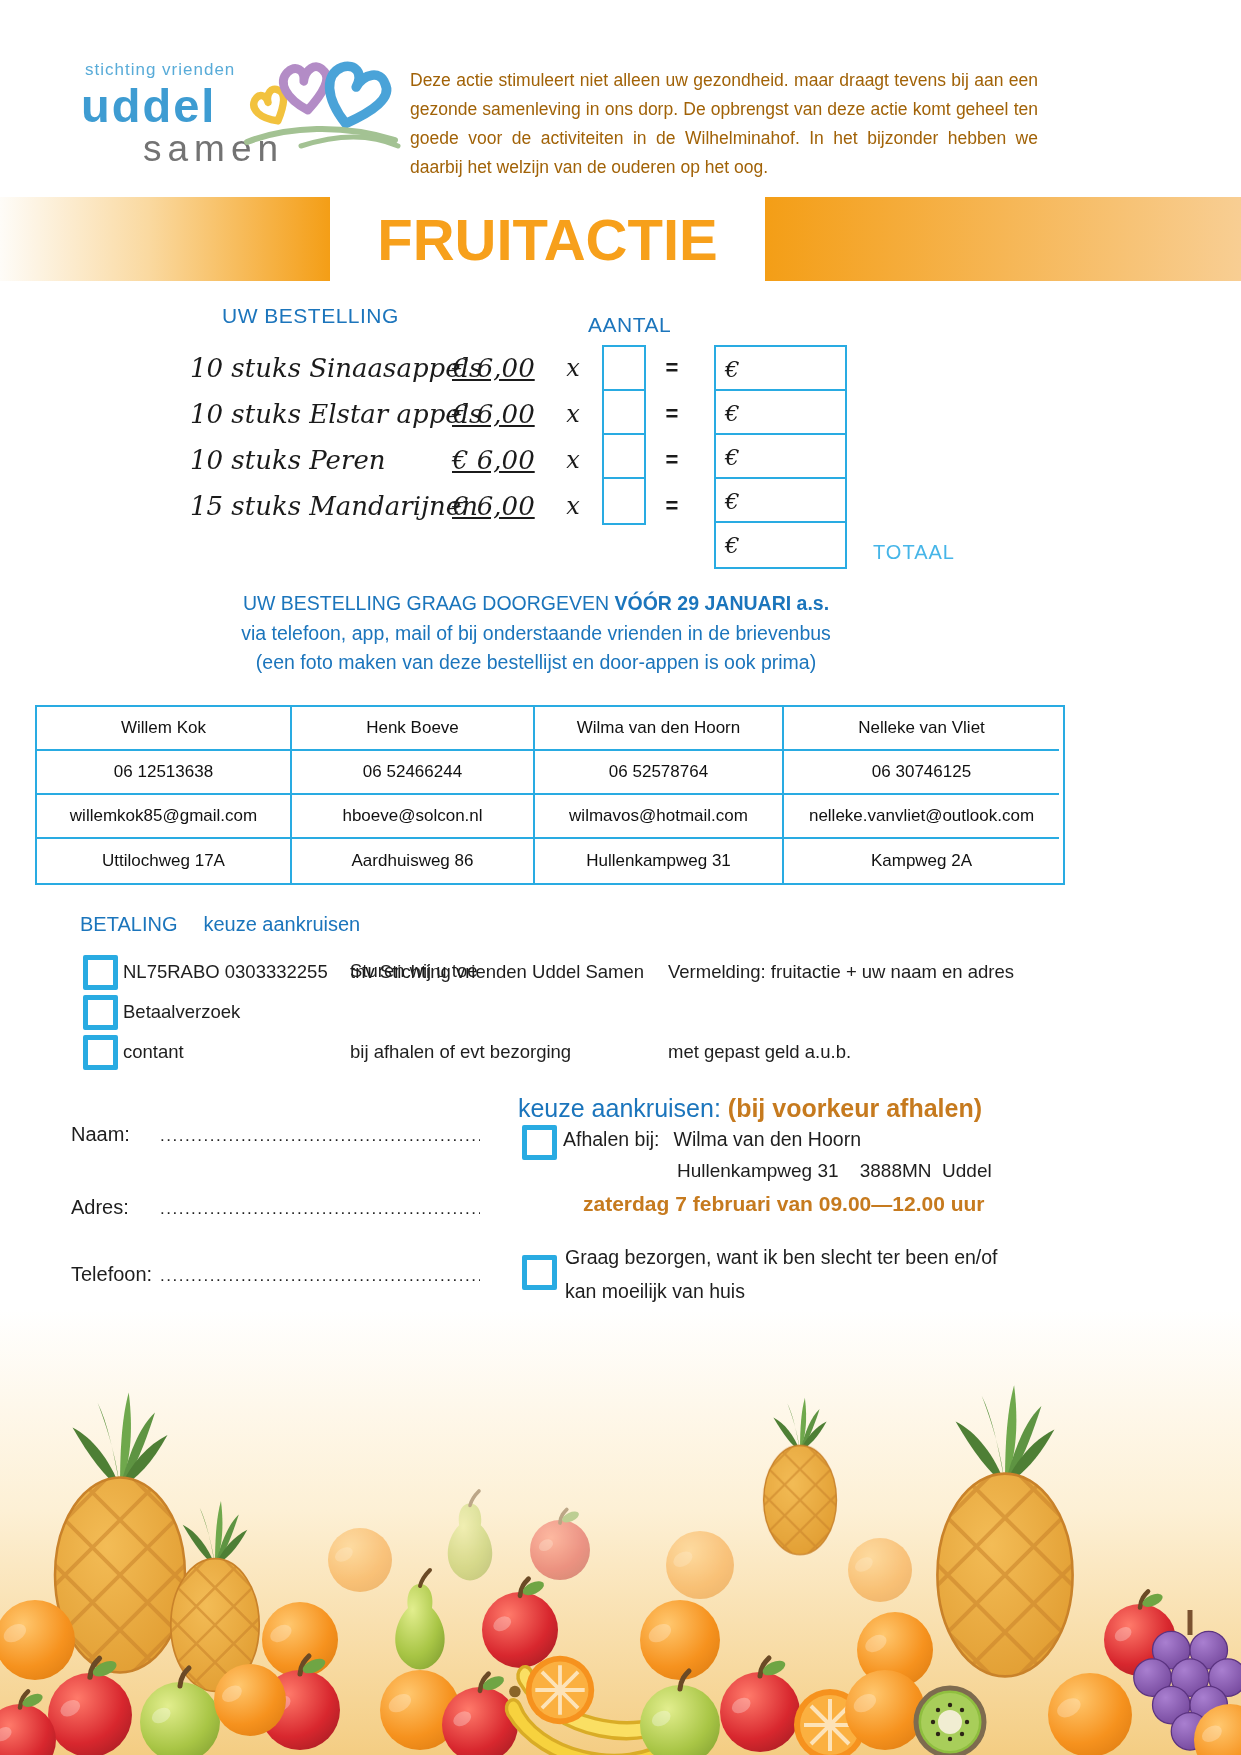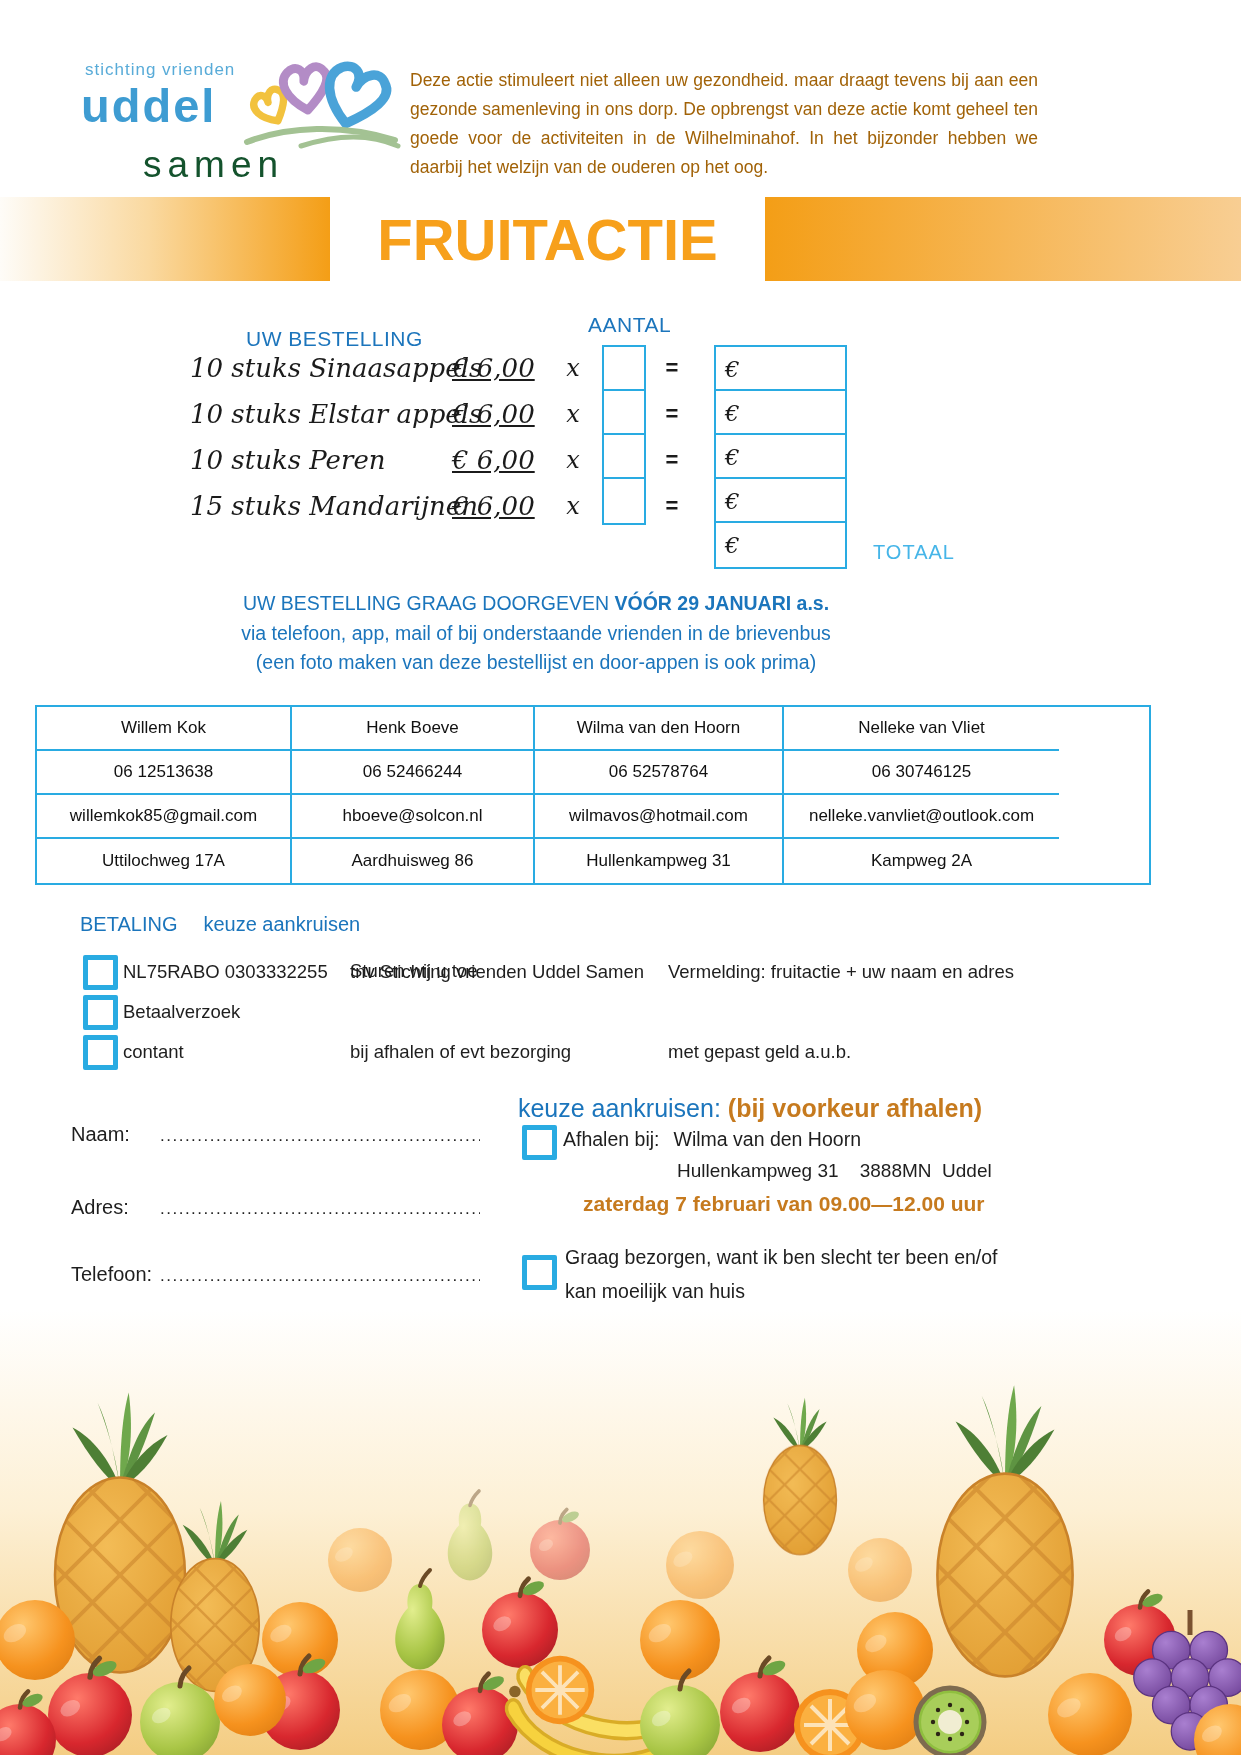--- a/index.html
+++ b/index.html
@@ -5,39 +5,39 @@
   html,body{margin:0;padding:0;background:#9a9a9a;}
   .page{
     position:relative;width:1241px;height:1755px;margin:0 auto;
     background:#ffffff;overflow:hidden;
     font-family:"Liberation Sans",sans-serif;color:#222;padding-left:40px;
   }
   
   .logo{position:absolute;left:75px;top:52px;width:300px;height:125px;}
   .logo-line1{position:absolute;left:10px;top:8px;font-size:17px;letter-spacing:1px;color:#58abd8;}
   .logo-line2{position:absolute;left:6px;top:26px;font-size:47px;font-weight:bold;letter-spacing:2px;color:#3e9cd2;}
-  .logo-line3{position:absolute;left:68px;top:92px;font-size:37px;letter-spacing:6px;color:#14532d;}
+  .logo-line3{position:absolute;left:68px;top:76px;font-size:37px;letter-spacing:6px;color:#737373;}
   .logo-hearts{position:absolute;left:168px;top:-2px;}
   .intro{
     position:absolute;left:410px;top:48px;width:628px;
     font-size:17.5px;line-height:29px;text-align:justify;color:#a16207;
   }
   
   .banner-bar-left{position:absolute;left:0;top:197px;width:330px;height:84px;
     background:linear-gradient(to right,#fefcf8 0%,#fad9a0 45%,#f49e16 100%);}
   .banner-bar-right{position:absolute;left:765px;top:197px;width:476px;height:84px;
     background:linear-gradient(to right,#f49e16 0%,#f8ce93 100%);}
   .banner-title{
     position:absolute;left:330px;top:197px;width:435px;height:84px;
     display:flex;align-items:center;justify-content:center;
     font-size:58px;font-weight:bold;letter-spacing:0px;color:#f7a01b;
   }
   
   .order-heading{position:absolute;font-size:21px;color:#1c75bc;letter-spacing:.5px;}
-  .oh-left{left:222px;top:327px;margin-left:24px;}
+  .oh-left{left:222px;top:304px;}
   .oh-right{left:588px;top:313px;}
   .order-row{position:absolute;left:190px;width:420px;height:46px;line-height:46px;
     font-family:"DejaVu Serif",serif;font-style:italic;font-size:26px;color:#1b1b1b;white-space:nowrap;}
   .order-row .price{position:absolute;left:262px;text-decoration:underline;}
   .row-0{top:345px}.row-1{top:391px}.row-2{top:437px}.row-3{top:483px}
   .mult{position:absolute;left:558px;width:30px;text-align:center;height:46px;line-height:46px;
     font-family:"DejaVu Serif",serif;font-style:italic;font-size:24px;color:#1b1b1b;}
   .m-0{top:345px}.m-1{top:391px}.m-2{top:437px}.m-3{top:483px}
   .eq{position:absolute;left:660px;width:24px;text-align:center;height:46px;line-height:46px;
     font-weight:bold;font-size:22px;color:#1b1b1b;}
@@ -50,21 +50,21 @@
     font-family:"DejaVu Serif",serif;font-style:italic;font-size:23px;line-height:44px;padding-left:9px;color:#1b1b1b;}
   .euro-cell:last-child{border-bottom:none;}
   .totaal-label{position:absolute;left:873px;top:541px;font-size:20px;color:#45b5e8;letter-spacing:1px;}
   
   .deadline{position:absolute;left:0;width:1072px;text-align:center;color:#1b75bc;font-size:19.5px;}
   .dl-1{top:592px;}
   .dl-1 .bold{font-weight:bold;}
   .dl-2{top:622px;}
   .dl-3{top:651px;}
   
-  .contacts{position:absolute;left:35px;top:705px;width:1116px;border:2px solid #29abe2;
+  .contacts{position:absolute;left:35px;top:705px;width:1030px;border:2px solid #29abe2;
     display:grid;grid-template-columns:255px 243px 249px 275px;box-sizing:border-box;}
   .c-cell{height:44px;border-right:2px solid #29abe2;border-bottom:2px solid #29abe2;
     display:flex;align-items:center;justify-content:center;font-size:17px;color:#111;background:#fff;box-sizing:border-box;}
   .c-cell.last-col{border-right:none;}
   .c-cell.last-row{border-bottom:none;}
   
   .betaling-head{position:absolute;left:80px;top:913px;font-size:20px;color:#1b75bc;}
   .betaling-head .note{margin-left:26px;}
   .checkbox{position:absolute;width:25px;height:25px;border:5px solid #29abe2;border-radius:2px;background:#fff;box-sizing:content-box;}
   .pay-label{position:absolute;font-size:18.5px;color:#1e1e1e;white-space:nowrap;}

